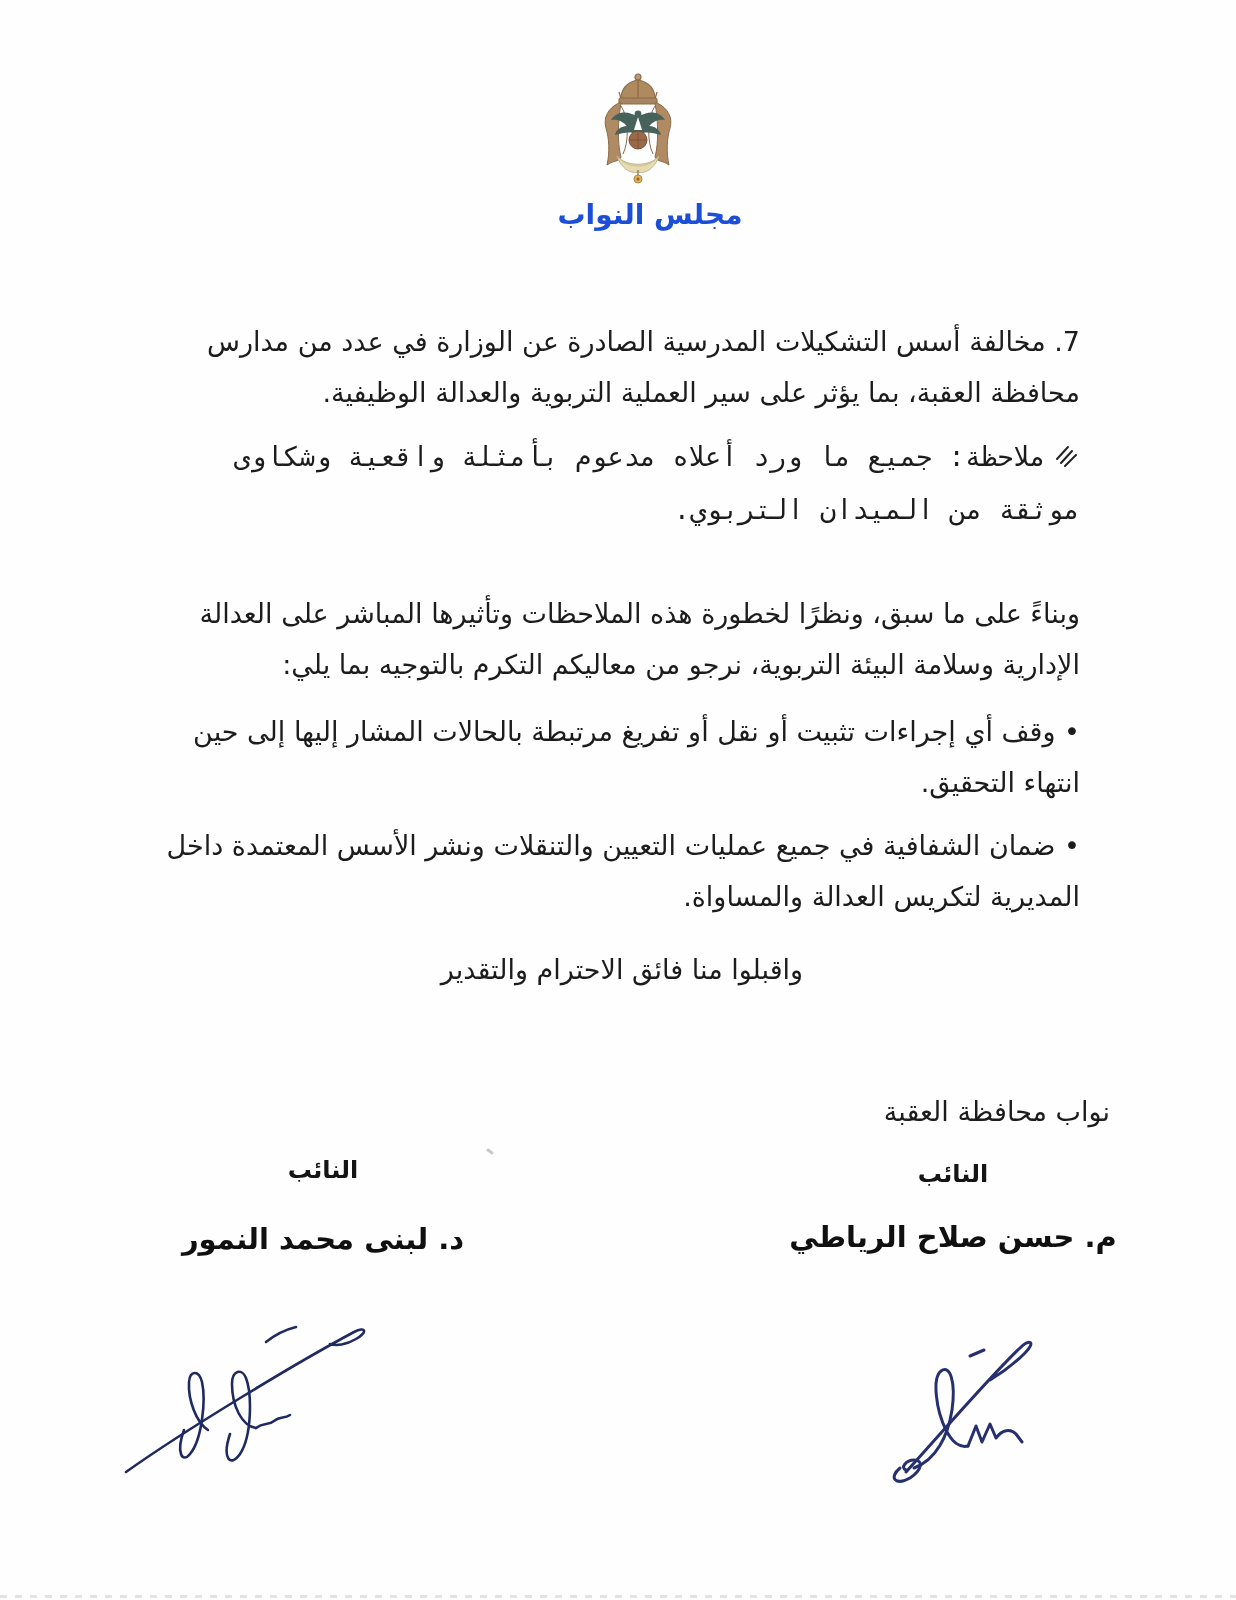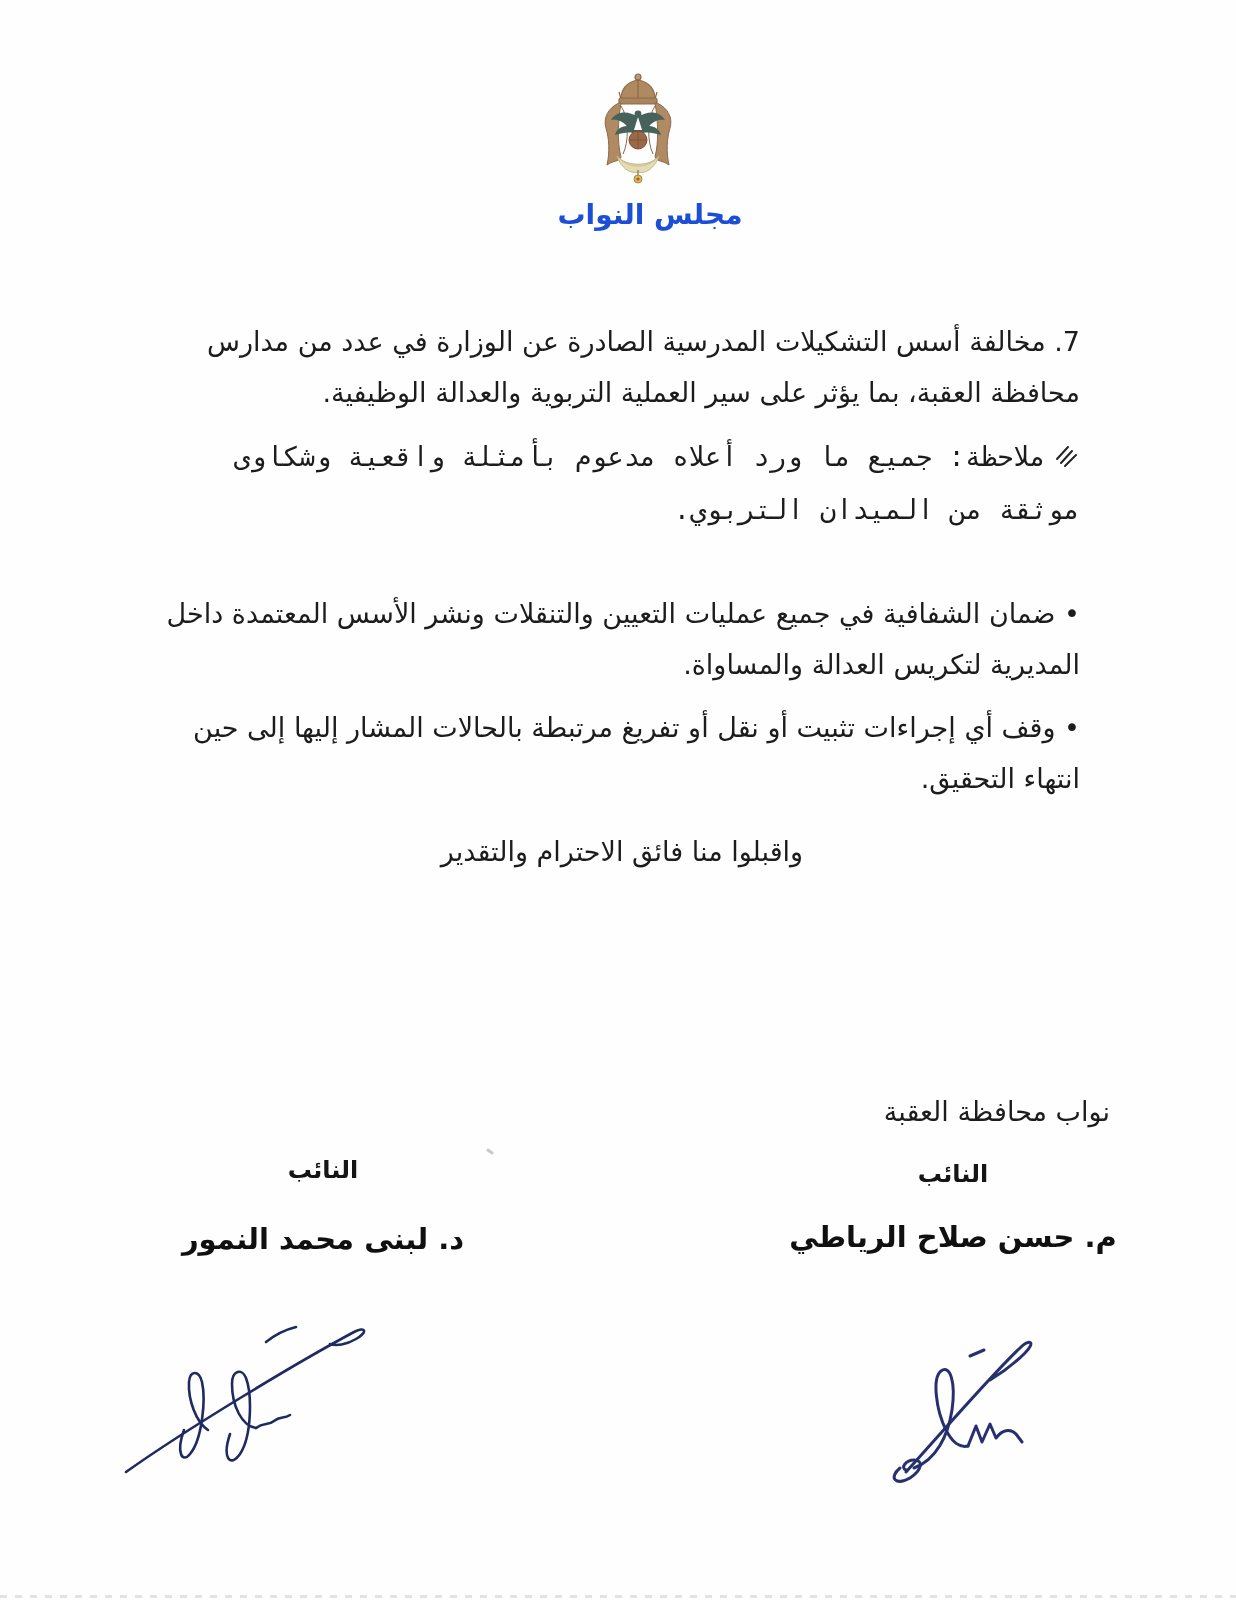--- a/index.html
+++ b/index.html
@@ -88,23 +88,24 @@
   <p>7. مخالفة أسس التشكيلات المدرسية الصادرة عن الوزارة في عدد من مدارس محافظة العقبة، بما يؤثر على سير العملية التربوية والعدالة الوظيفية.</p>
 
   <p class="note"><span class="note-marker-icon"><svg width="26" height="24" viewBox="0 0 26 24" aria-hidden="true">
           <g stroke="#222" stroke-width="2" stroke-linecap="round" fill="none">
             <path d="M3,15 L14,3"></path>
             <path d="M7,19 L18,7"></path>
             <path d="M11,22 L22,11"></path>
           </g>
         </svg></span><span>ملاحظة: جميع ما ورد أعلاه مدعوم بأمثلة واقعية وشكاوى موثقة من الميدان التربوي.</span></p>
 
+  <p class="transition">وبناءً على ما سبق، ونظرًا لخطورة هذه الملاحظات وتأثيرها المباشر على العدالة الإدارية وسلامة البيئة التربوية، نرجو من معاليكم التكرم بالتوجيه بما يلي:</p>
 
+  <p class="request">• وقف أي إجراءات تثبيت أو نقل أو تفريغ مرتبطة بالحالات المشار إليها إلى حين انتهاء التحقيق.</p>
   <p class="request">• ضمان الشفافية في جميع عمليات التعيين والتنقلات ونشر الأسس المعتمدة داخل المديرية لتكريس العدالة والمساواة.</p>
-  <p class="request">• وقف أي إجراءات تثبيت أو نقل أو تفريغ مرتبطة بالحالات المشار إليها إلى حين انتهاء التحقيق.</p>
 
   <p class="closing">واقبلوا منا فائق الاحترام والتقدير</p>
 </div>
 
 <div class="signatories-heading">نواب محافظة العقبة</div>
 
 <div class="role right">النائب</div>
 <div class="role left">النائب</div>
 
 <div class="sig-name right">م. حسن صلاح الرياطي</div>

